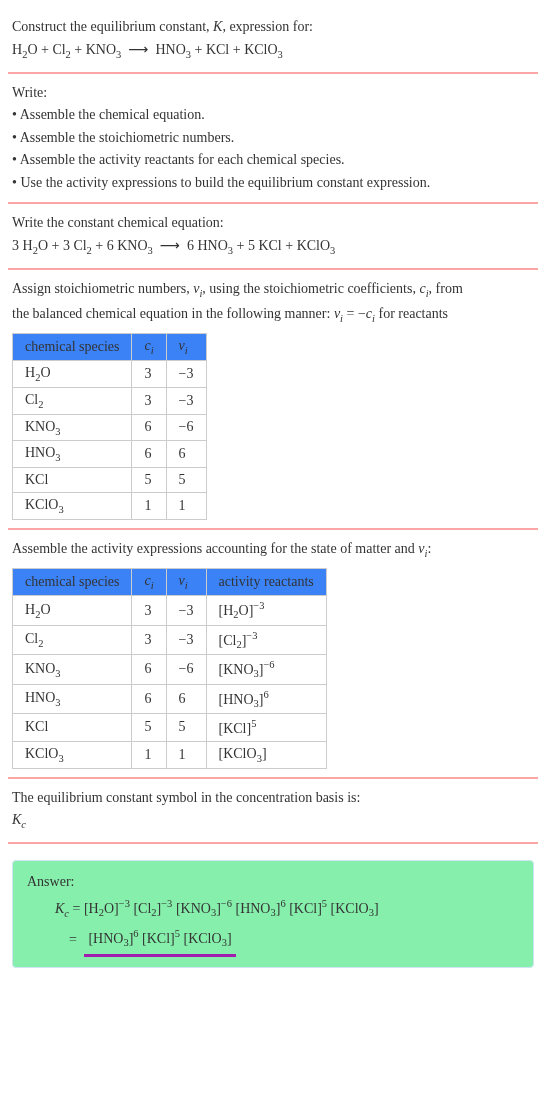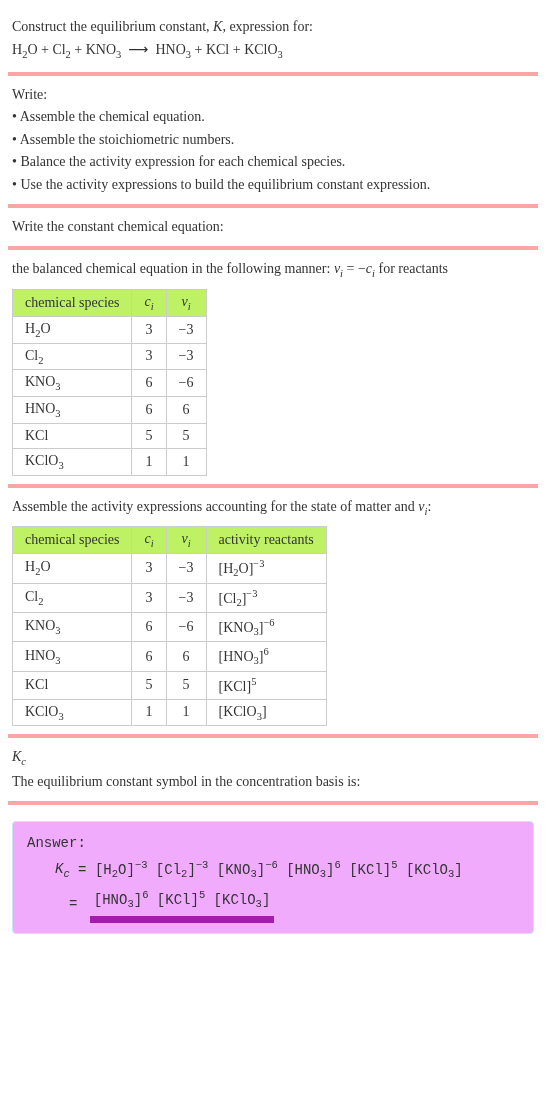--- a/index.html
+++ b/index.html
@@ -10,21 +10,21 @@
     body {
       font-family: Georgia, 'Times New Roman', serif;
       font-size: 14px;
       color: #333;
       background: #fff;
       width: 546px;
       padding: 8px;
     }
     .section {
       padding: 8px 4px;
-      border-bottom: 4px solid #fca5a5;
+      border-bottom: 2px solid #fca5a5;
     }
     .section:last-of-type {
       border-bottom: none;
     }
     .line {
       line-height: 1.6;
     }
     sub {
       font-size: 0.75em;
       vertical-align: sub;
@@ -38,46 +38,45 @@
       margin-top: 6px;
       font-size: 14px;
     }
     th, td {
       border: 1px solid #ccc;
       padding: 4px 12px;
       text-align: left;
     }
     th {
       font-weight: normal;
-      background: #bef264;
+      background: #3b82f6;
     }
     td.center, th.center {
-      text-align: center;
+      text-align: left;
       font-family: Liberation Serif, serif;
     }
     .answer-box {
-      background: #f0abfc;
+      background: #86efac;
       border: 1px solid #cde4f2;
       border-radius: 4px;
       padding: 10px 14px;
       margin-top: 8px;
-      font-family: Liberation Mono, monospace;
     }
     .italic {
       font-style: italic;
     }
     .fraction {
       display: inline-block;
       vertical-align: middle;
       text-align: center;
       margin: 0 4px;
     }
     .fraction .num {
       display: block;
-      border-bottom: 7px solid #a21caf;
+      border-bottom: 3px solid #a21caf;
       padding: 0 4px;
     }
     .fraction .den {
       display: block;
       padding: 0 4px;
     }
     .eq-line {
       margin-left: 28px;
       line-height: 2;
     }
@@ -94,29 +93,35 @@
   </div>
   <div class="line">
     H<sub>2</sub>O + Cl<sub>2</sub> + KNO<sub>3</sub> &nbsp;<span class="arrow">⟶</span>&nbsp; HNO<sub>3</sub> + KCl + KClO<sub>3</sub>
   </div>
 </div>
 
 <div class="section">
   <div class="line">Write:</div>
   <div class="line">• Assemble the chemical equation.</div>
   <div class="line">• Assemble the stoichiometric numbers.</div>
-  <div class="line">• Balance the activity expression for each chemical species.</div>
+  <div class="line">• Assemble the activity reactants for each chemical species.</div>
   <div class="line">• Use the activity expressions to build the equilibrium constant expression.</div>
 </div>
 
 <div class="section">
   <div class="line">Write the constant chemical equation:</div>
-</div>
-
-<div class="section">
+  <div class="line">
+    3 H<sub>2</sub>O + 3 Cl<sub>2</sub> + 6 KNO<sub>3</sub> &nbsp;<span class="arrow">⟶</span>&nbsp; 6 HNO<sub>3</sub> + 5 KCl + KClO<sub>3</sub>
+  </div>
+</div>
+
+<div class="section">
+  <div class="line">
+    Assign stoichiometric numbers, <span class="italic">ν<sub>i</sub></span>, using the stoichiometric coefficients, <span class="italic">c<sub>i</sub></span>, from
+  </div>
   <div class="line">
     the balanced chemical equation in the following manner: <span class="italic">ν<sub>i</sub></span> = −<span class="italic">c<sub>i</sub></span> for reactants
   </div>
   <table>
     <tbody>
         <tr>
       <th>chemical species</th>
       <th class="center"><span class="italic">c<sub>i</sub></span></th>
       <th class="center"><span class="italic">ν<sub>i</sub></span></th>
     </tr>
@@ -200,22 +205,22 @@
       <td>KClO<sub>3</sub></td>
       <td class="center">1</td>
       <td class="center">1</td>
       <td>[KClO<sub>3</sub>]</td>
     </tr>
   </tbody>
     </table>
 </div>
 
 <div class="section">
+  <div class="line">The equilibrium constant symbol in the concentration basis is:</div>
   <div class="line"><span class="italic">K<sub>c</sub></span></div>
-  <div class="line">The equilibrium constant symbol in the concentration basis is:</div>
 </div>
 
 <div class="section">
   <div class="answer-box">
     <div class="line">Answer:</div>
     <div class="eq-line">
       <span class="italic">K<sub>c</sub></span> = [H<sub>2</sub>O]<sup>−3</sup> [Cl<sub>2</sub>]<sup>−3</sup> [KNO<sub>3</sub>]<sup>−6</sup> [HNO<sub>3</sub>]<sup>6</sup> [KCl]<sup>5</sup> [KClO<sub>3</sub>]
     </div>
     <div class="eq-line">
       <span style="vertical-align:middle; margin-left:14px;">=</span>

